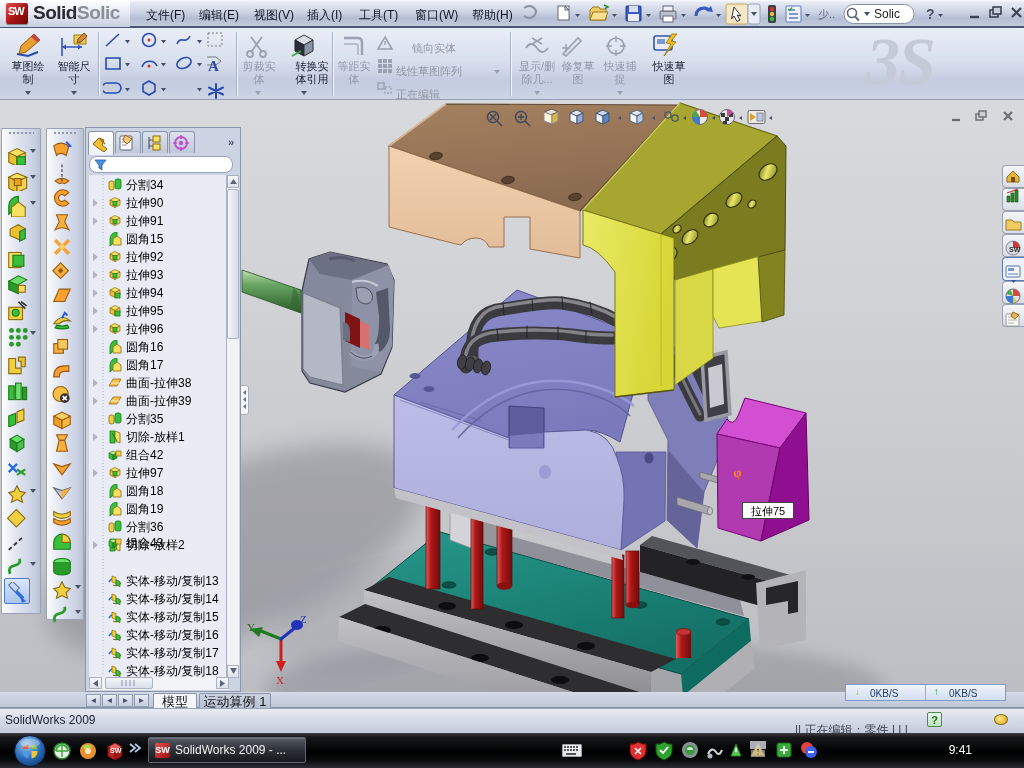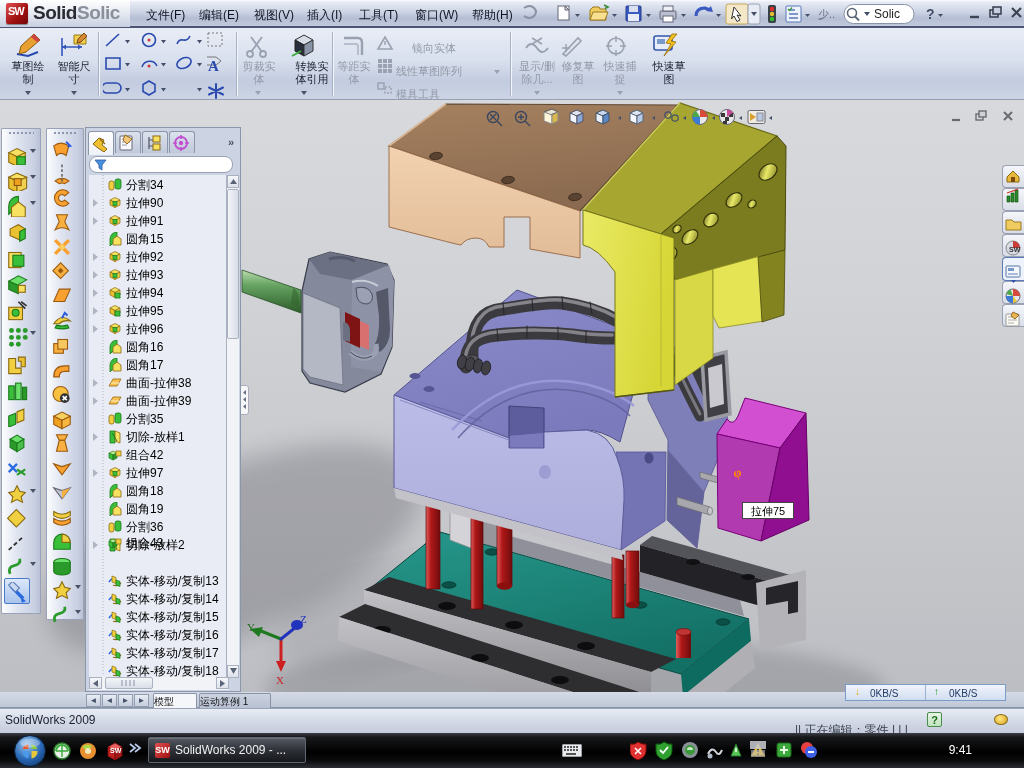--- a/index.html
+++ b/index.html
@@ -46,21 +46,21 @@
 #filterbox{position:absolute;left:3px;top:28px;width:144px;height:17px;background:#fff;border:1px solid #9aa3b5;border-radius:8px}
 #tree{position:absolute;left:3px;top:47px;width:140px;height:503px;background:#e9ecf5;font-size:12px;color:#000;overflow:hidden}
 .trow{position:absolute;left:0;height:18px;line-height:18px;white-space:nowrap}
 .trow .lbl{position:absolute;left:37px;top:0;font-size:12px}
 .exp{position:absolute;left:4px;top:5px;width:0;height:0;border-top:4px solid transparent;border-bottom:4px solid transparent;border-left:5px solid #b0b6c4}
 .tico{position:absolute;left:19px;top:2px;width:14px;height:14px}
 #vscroll{position:absolute;right:1px;top:47px;width:13px;height:503px;background:#f2f3f7;border-left:1px solid #aab2c2}
 #hscroll{position:absolute;left:3px;bottom:1px;width:140px;height:13px;background:#f2f3f7}
 
 #motion{position:absolute;left:0px;top:692px;width:1024px;height:16px;background:linear-gradient(180deg,#d4dae6,#bfc7d7);border-bottom:1px solid #8a94a8}
-.mtab{position:absolute;top:1px;height:15px;font-size:10px;line-height:15px;color:#111;
+.mtab{position:absolute;top:1px;height:15px;font-size:13px;line-height:15px;text-align:center;color:#111;
  background:linear-gradient(180deg,#ccd3e0,#b8c1d2);border:1px solid #8a94a8;border-bottom:none;border-radius:2px 2px 0 0}
 .mtab.active{background:#f4f6fa}
 .mnav{position:absolute;top:2px;width:15px;height:13px;background:linear-gradient(180deg,#e8ecf4,#c6cedd);border:1px solid #939db0;font-size:8px;color:#44506a;text-align:center;line-height:12px}
 
 #status{position:absolute;left:0;top:708px;width:1024px;height:25px;
  background:linear-gradient(180deg,#e8ecf4 0%,#d7dde9 40%,#c4cbdb 100%);border-top:1px solid #9aa4b8;font-size:12px;color:#1a1f2c}
 
 #taskbar{position:absolute;left:0;top:733px;width:1024px;height:35px;
  background:linear-gradient(180deg,#3a3d42 0%,#17181b 12%,#000 55%,#0a0b0d 78%,#2a2d33 100%)}
 .tbtn{position:absolute;top:4px;height:26px;border-radius:2px;font-size:12px;color:#f0f0f0;
@@ -135,20 +135,21 @@
   <path d="M420,12 l5,0 -2.5,3 Z" fill="#44506a"></path>
 
   <path d="M452,15 h9" stroke="#3c4454" stroke-width="2.4"></path>
   <rect x="472" y="8" width="8" height="7" fill="none" stroke="#3c4454" stroke-width="1.6"></rect>
         <rect x="475" y="5" width="8" height="7" fill="#c8cede" stroke="#3c4454" stroke-width="1.6"></rect>
   <path d="M494,6 l9,9 M503,6 l-9,9" stroke="#3c4454" stroke-width="2.2"></path>
  </svg>
 </div>
 
 <div id="cmdbar">
+ <div id="dswm">3S</div>
 
  <svg class="abs" style="left:14px;top:4px" width="28" height="27" viewBox="0 0 28 27">
   <path d="M3,22 L14,24 L24,20" stroke="#2a4ab0" stroke-width="2" fill="none"></path>
   <path d="M20,2 L26,8 L12,20 L5,22 L7,14 Z" fill="#e8a030" stroke="#8a5a10"></path>
   <path d="M20,2 L26,8 L23,10 L17,5 Z" fill="#cc4444"></path>
  </svg>
  <div class="cmdtxt" style="left:2px;top:32px;width:52px">草图绘<br>制</div>
  <div class="dd" style="left:25px;top:63px"></div>
 
  <svg class="abs" style="left:60px;top:4px" width="28" height="27" viewBox="0 0 28 27">
@@ -236,21 +237,21 @@
           <rect x="7" y="34" width="4" height="4"></rect>
           <rect x="12" y="34" width="4" height="4"></rect>
         </g>
   <g fill="none" stroke="#9aa1b0" stroke-width="1.4">
           <rect x="2" y="48" width="6" height="6"></rect>
           <rect x="9" y="52" width="6" height="6" stroke-dasharray="2,1.5"></rect>
         </g>
  </svg>
  <div class="cmdtxt gray" style="left:396px;top:14px;width:60px;text-align:right">镜向实体</div>
  <div class="cmdtxt gray" style="left:396px;top:37px;width:84px;text-align:left">线性草图阵列</div>
- <div class="cmdtxt gray" style="left:396px;top:60px;width:60px;text-align:left">模具工具</div>
+ <div class="cmdtxt gray" style="left:396px;top:60px;width:60px;text-align:left">正在编辑</div>
  <div class="dd gray" style="left:494px;top:42px"></div>
  <div class="vsep" style="left:510px;top:4px;height:64px"></div>
 
  <svg class="abs" style="left:524px;top:6px" width="26" height="24" viewBox="0 0 26 24">
   <path d="M2,14 q5,-8 11,0 q5,8 11,0" stroke="#9aa1b0" stroke-width="1.8" fill="none"></path>
   <path d="M8,4 L18,10 M18,4 L8,10" stroke="#9aa1b0" stroke-width="1.6"></path>
  </svg>
  <div class="cmdtxt gray" style="left:514px;top:32px;width:46px">显示/删<br>除几...</div>
  <div class="dd gray" style="left:534px;top:63px"></div>
 

